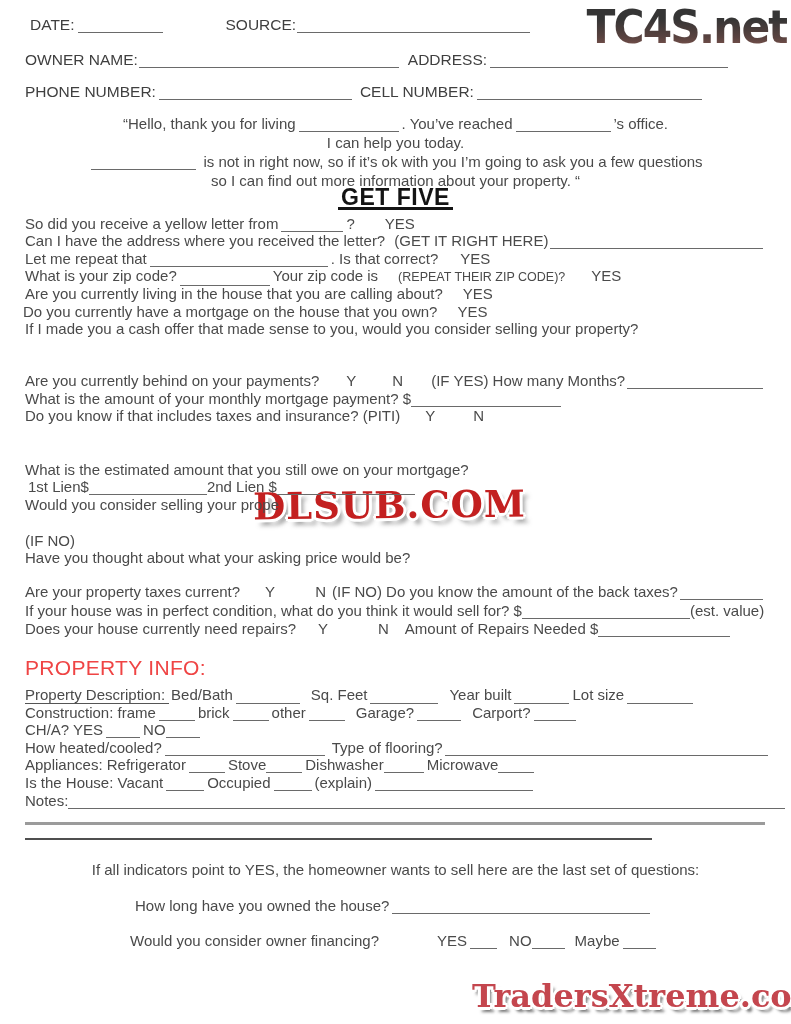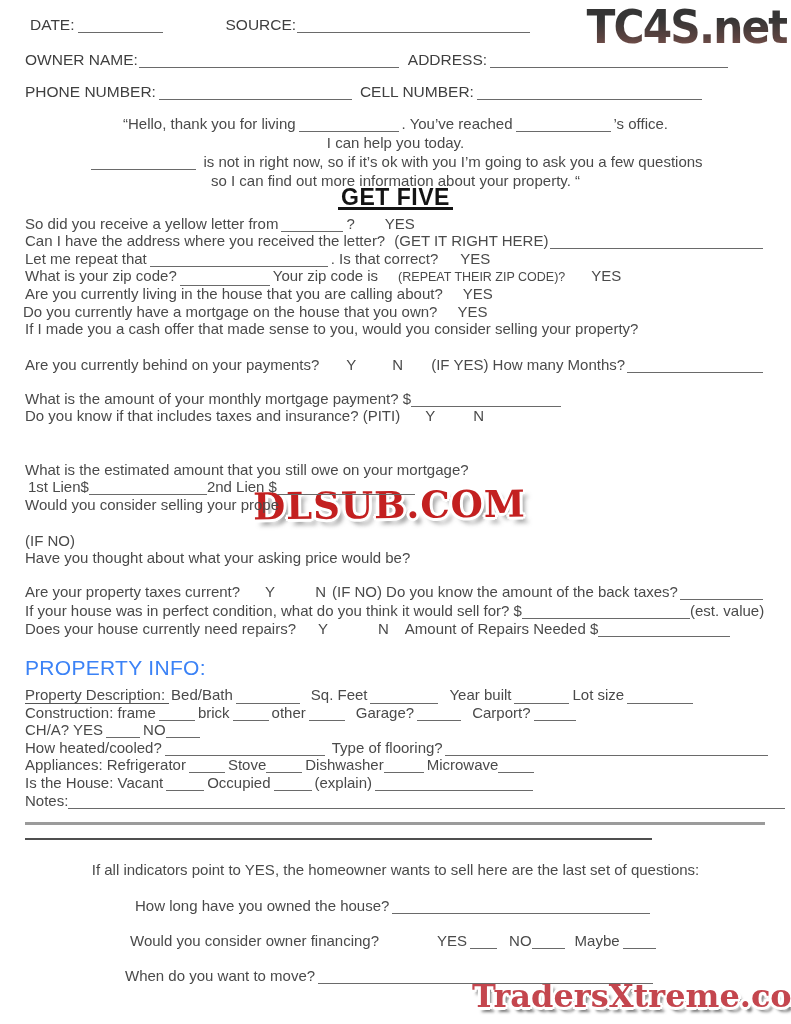--- a/index.html
+++ b/index.html
@@ -8,21 +8,21 @@
   .ln{position:absolute;display:flex;align-items:baseline;font-size:15px;line-height:17px;white-space:pre;}
   .ln span{white-space:pre;}
   .bl{align-self:flex-end;height:3px;border-bottom:1.5px solid #6a6a6a;margin:0 3px;flex:none;}
   .fill{align-self:flex-end;height:3px;border-bottom:1.5px solid #6a6a6a;margin:0 2px;flex:1;}
   .sp{flex:none;display:block;}
   .hdr{color:#3f3f3f;font-size:15.5px;}
   .small{font-size:12.5px;}
   .center{justify-content:center;width:100%;}
   .title{font-size:23px;font-weight:bold;color:#141414;letter-spacing:.5px;}
   .title .und{border-bottom:3px solid #141414;padding:0 3px 1px 3px;}
-  .bighead{font-size:21px;color:#3b82f6;letter-spacing:.3px;}
+  .bighead{font-size:21px;color:#ef4444;letter-spacing:.3px;}
   .descund{border-bottom:1.5px solid #555;padding-right:4px;}
   .tc4s{position:absolute;top:0px;right:4px;font-family:"DejaVu Sans",sans-serif;font-weight:800;
         font-size:46px;letter-spacing:-2px;transform:scaleX(.92);transform-origin:right top;
         background:linear-gradient(#353535 35%,#5a4340 70%,#8a5a52 95%);
         -webkit-background-clip:text;background-clip:text;color:transparent;}
   .dlsub{position:absolute;left:253px;top:483px;font-family:"DejaVu Serif",serif;font-weight:bold;
         font-size:37px;letter-spacing:1px;color:#c32020;transform:rotate(-.6deg);
         text-shadow:-2px -2px 0 #fff,2px -2px 0 #fff,-2px 2px 0 #fff,2px 2px 0 #fff,
                     0 -3px 0 #fff,0 3px 0 #fff,-3px 0 0 #fff,3px 0 0 #fff,
                     5px 6px 4px rgba(90,90,90,.55);}
@@ -122,21 +122,21 @@
   </div>
   <div class="ln" style="left:23px;top:303px;align-items:flex-end;">
     <span>Do you currently have a mortgage on the house that you own?</span>
     <i class="sp" style="width:20px"></i>
     <span>YES</span>
   </div>
   <div class="ln" style="left:25px;top:320px;">
     <span>If I made you a cash offer that made sense to you, would you consider selling your property?</span>
   </div>
 
-  <div class="ln" style="left:25px;top:356px;width:740px;">
+  <div class="ln" style="left:25px;top:372px;width:740px;">
     <span>Are you currently behind on your payments?</span>
     <i class="sp" style="width:27px"></i>
     <span>Y</span>
     <i class="sp" style="width:36px"></i>
     <span>N</span>
     <i class="sp" style="width:28px"></i>
     <span>(IF YES) How many Months?</span>
     <i class="fill"></i>
   </div>
   <div class="ln" style="left:25px;top:390px;">
@@ -278,18 +278,14 @@
     <i class="sp" style="width:58px"></i>
     <span>YES</span>
     <i class="bl" style="width:27px"></i>
     <i class="sp" style="width:9px"></i>
     <span>NO</span>
     <i class="bl" style="width:33px;margin-left:0"></i>
     <i class="sp" style="width:7px"></i>
     <span>Maybe</span>
     <i class="bl" style="width:33px"></i>
   </div>
-  <div class="ln" style="left:125px;top:967px;">
-    <span>When do you want to move?</span>
-    <i class="bl" style="width:335px"></i>
-  </div>
 
 </div>
 
 </body></html>

